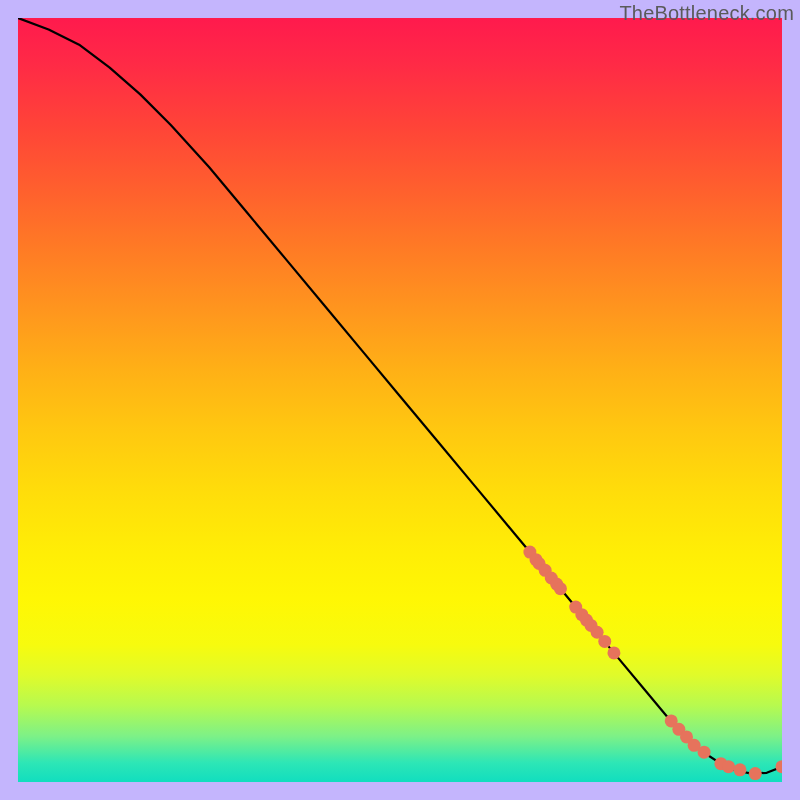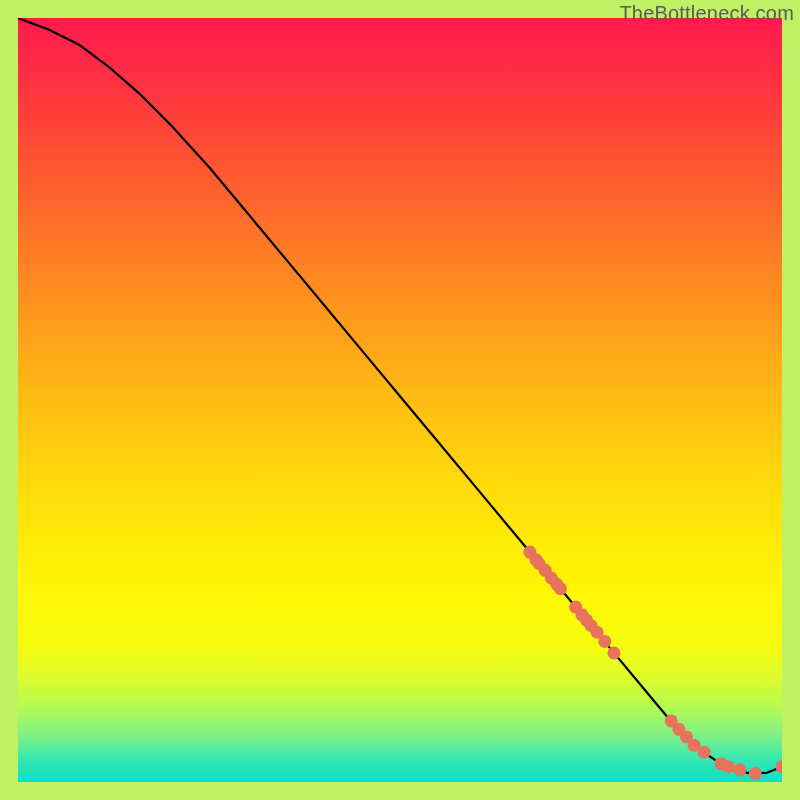--- a/index.html
+++ b/index.html
@@ -10,21 +10,21 @@
     background: #000;
     overflow: hidden;
     font-family: Arial, Helvetica, sans-serif;
   }
   .frame {
     position: absolute;
     left: 0;
     top: 0;
     width: 800px;
     height: 800px;
-    background: #bef264;
+    background: #c4b5fd;
   }
   .plot-area {
     position: absolute;
     left: 18px;
     top: 18px;
     width: 764px;
     height: 764px;
     overflow: hidden;
   }
   .gradient-bg {

